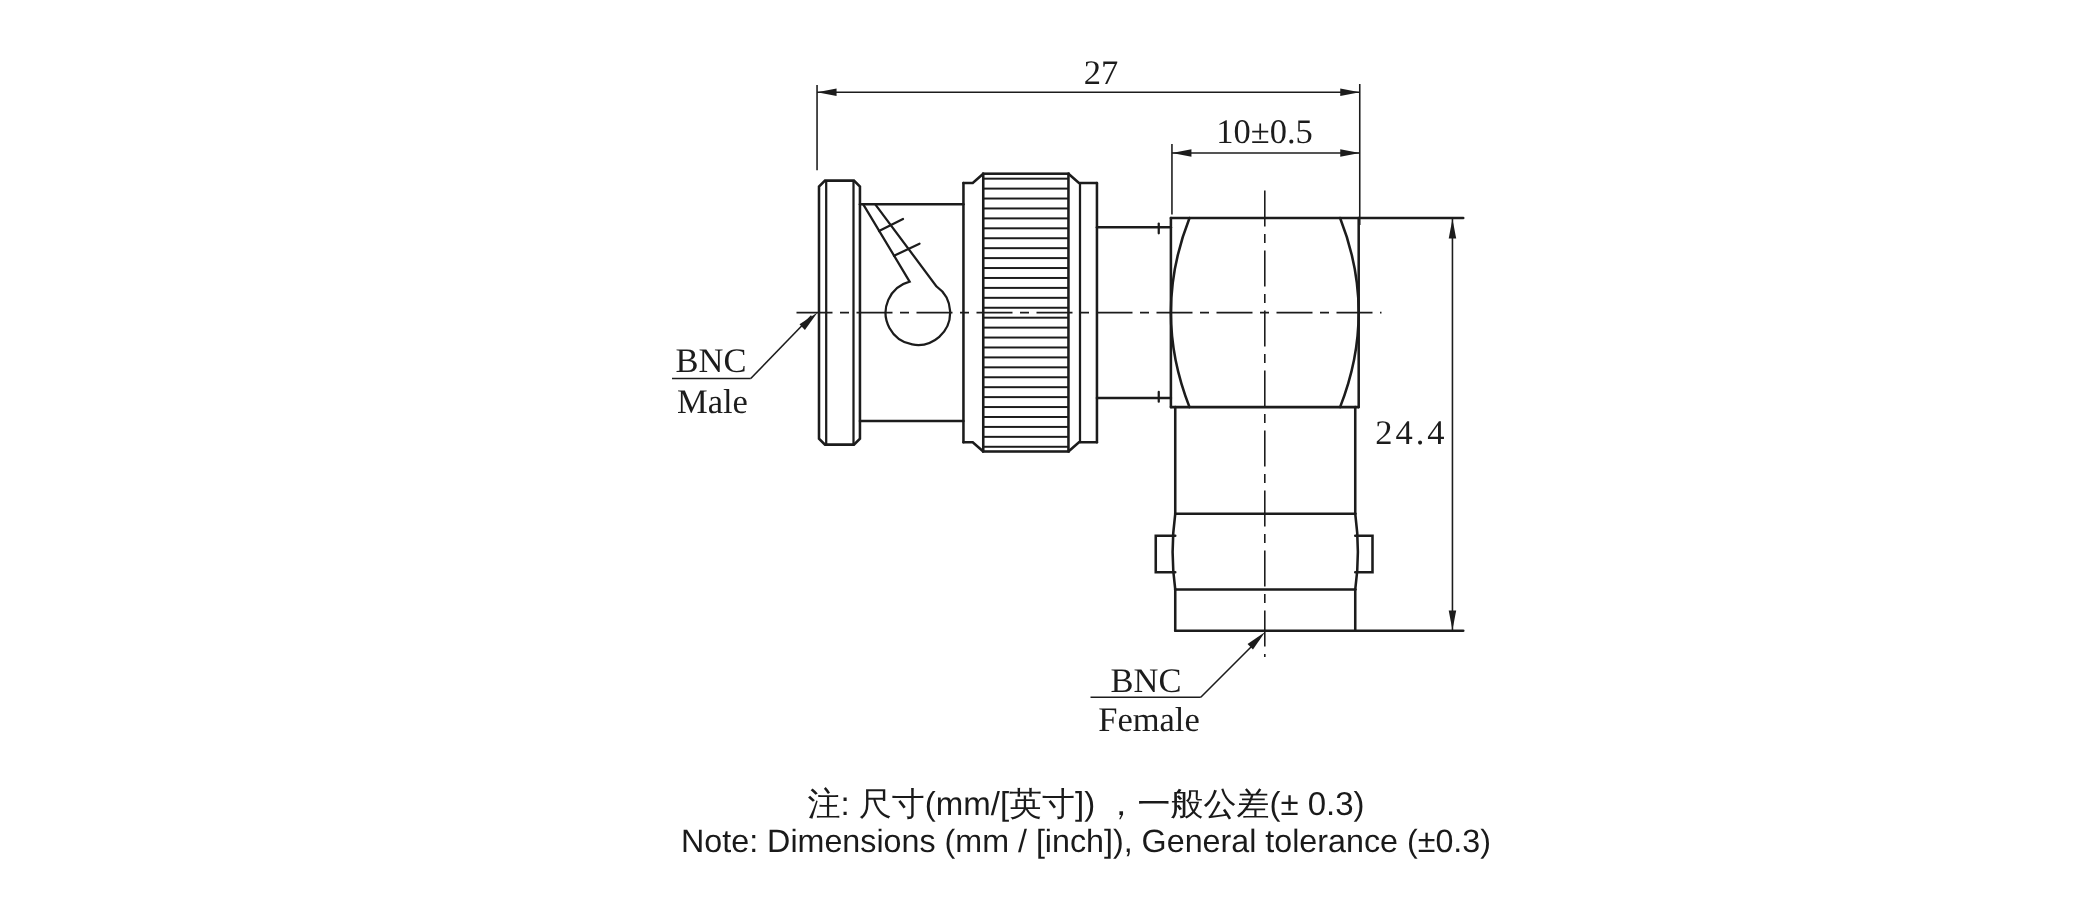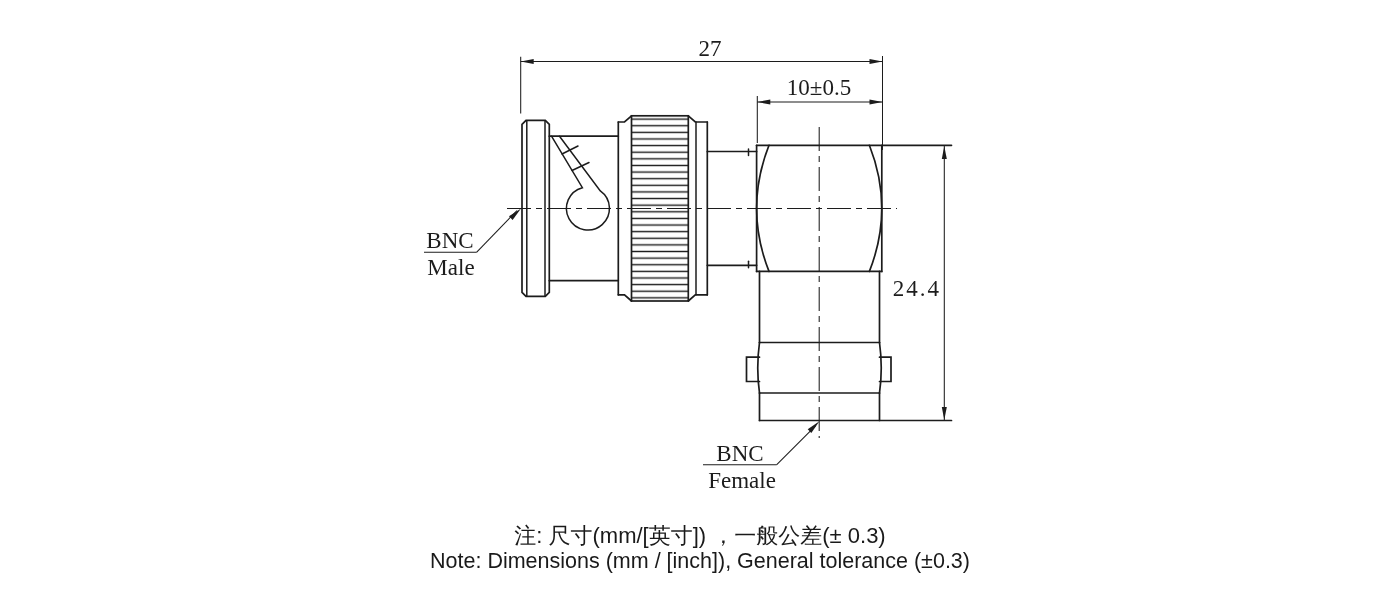--- a/index.html
+++ b/index.html
@@ -8,20 +8,21 @@
     background: #ffffff;
     width: 1400px;
     height: 600px;
     overflow: hidden;
   }
   .canvas-wrap {
     position: relative;
     width: 1244px;
     height: 600px;
     background: #ffffff;
+    padding-left: 24px;
   }
   svg { display: block; }
   .dim-text {
     font-family: "Liberation Serif", "DejaVu Serif", serif;
     font-size: 23px;
     fill: #1c1c1c;
   }
   .dim-text-spaced {
     font-family: "Liberation Serif", "DejaVu Serif", serif;
     font-size: 23px;

